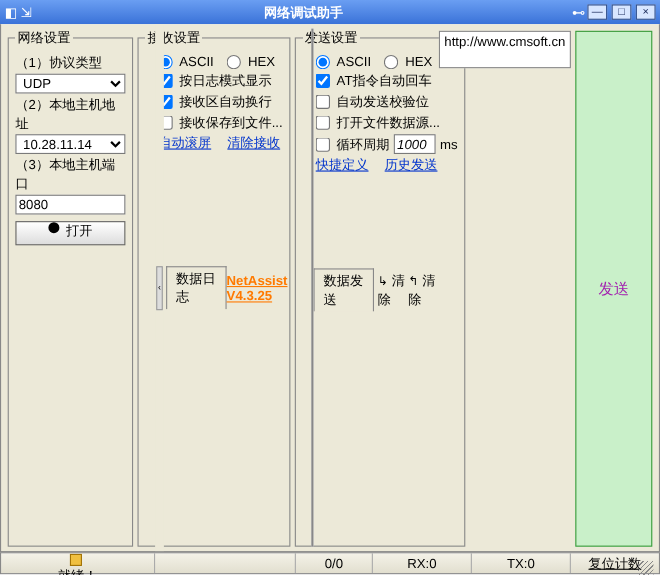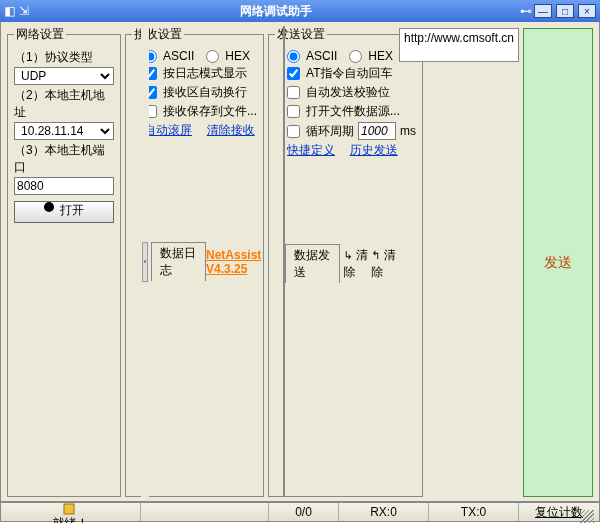--- a/index.html
+++ b/index.html
@@ -26,21 +26,21 @@
 .tab{ border:1px solid #888; border-bottom:none; background:#ece9d8; padding:2px 8px; font-size:12px; }
 .version{ margin-left:auto; color:#ff7a00; text-decoration:underline; font-weight:bold; font-size:12px; }
 .logbox{ flex:1; border:1px solid #888; background:#fff; position:relative; overflow:auto; }
 .scrollbar{ position:absolute; right:0; top:0; bottom:0; width:16px; background:#eee; }
 .sbtn{ width:16px;height:16px; background:linear-gradient(#fff,#ccc); border:1px solid #999; font-size:9px; text-align:center; line-height:14px; }
 .sendhdr{ display:flex; align-items:center; margin-top:4px; gap:4px; }
 .clrpair{ margin-left:auto; display:flex; gap:0; }
 .arrow{ font-size:11px; }
 .sendrow{ display:flex; gap:4px; margin-top:2px; }
 .sendbox{ flex:1; height:34px; border:1px solid #888; background:#fff; padding:2px 4px; font-family:Liberation Sans, sans-serif; font-size:12px; overflow:auto; }
-.sendbtn{ width:70px; border:1px solid #3a9a3a; background:#c9f0c9; display:flex; align-items:center; justify-content:center; font-size:14px; color:#c2410c; cursor:pointer; }
+.sendbtn{ width:70px; border:1px solid #3a9a3a; background:#c9f0c9; display:flex; align-items:center; justify-content:center; font-size:14px; color:#a21caf; cursor:pointer; }
 .statusbar{ height:20px; border:1px solid #888; border-top:1px solid #888; background:linear-gradient(#f4f2e8,#e2dfcf); display:flex; align-items:center; font-size:12px; }
 .scell{ border-right:1px solid #aaa; padding:0 8px; height:100%; display:flex; align-items:center;flex-direction:column; }
 .sicon{ width:12px;height:12px; margin-right:4px; display:inline-block; }
 .grip{ position:absolute; right:6px; bottom:-1px; width:14px; height:14px; background:repeating-linear-gradient(135deg,#888 0 1px,transparent 1px 3px); }
 .splitter{ width:8px; background:#ece9d8; display:flex; align-items:center; justify-content:center; }
 .splithandle{ width:6px; height:40px; border:1px solid #999; background:#ddd; font-size:8px; text-align:center; line-height:38px; }
 </style>
 </head>
 <body>
 

